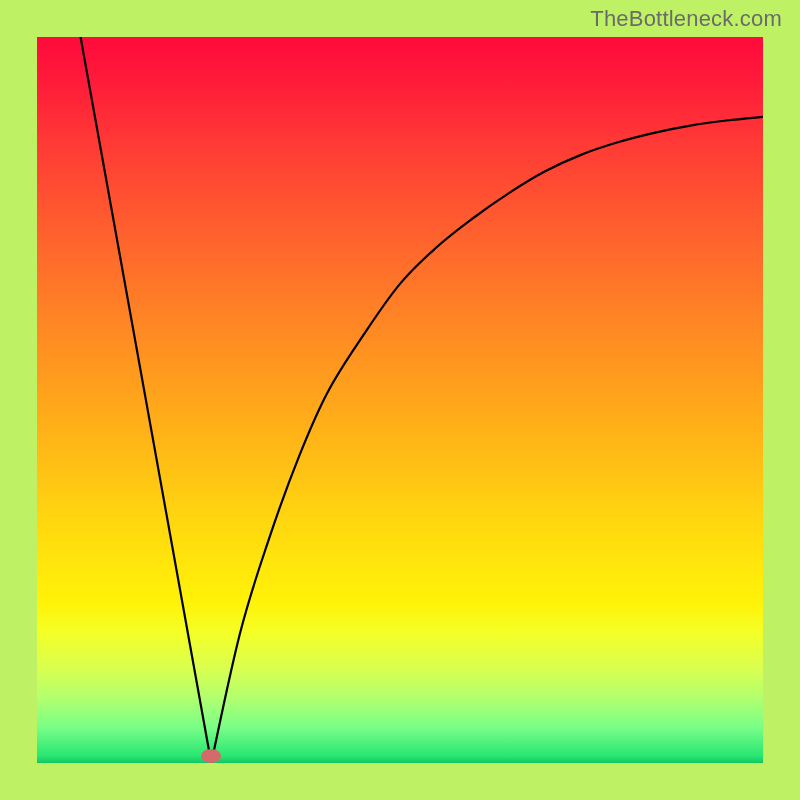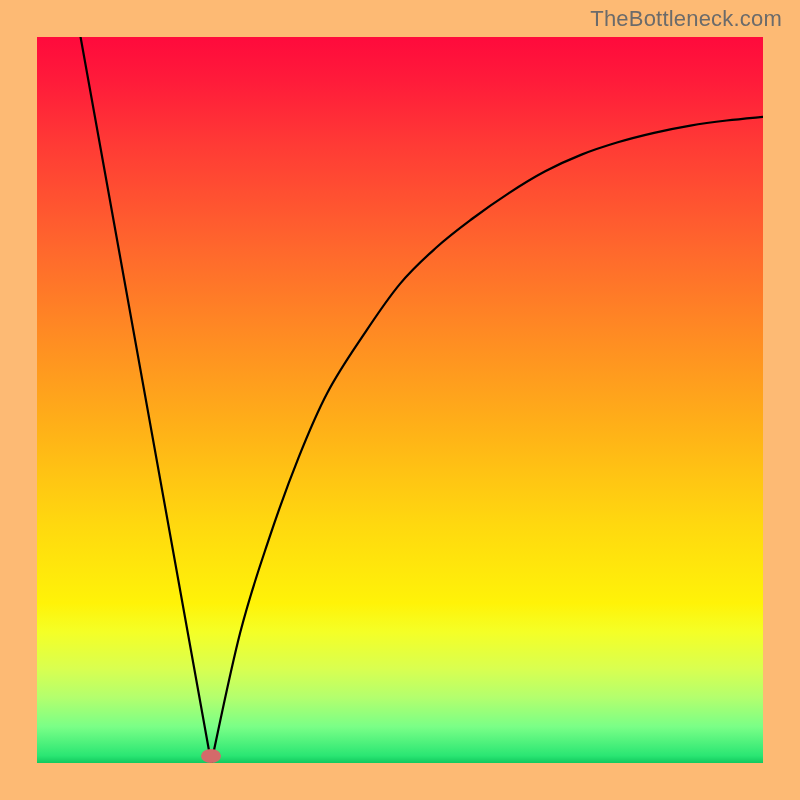--- a/index.html
+++ b/index.html
@@ -8,21 +8,21 @@
     width: 800px;
     height: 800px;
     overflow: hidden;
     background: #000;
     font-family: Arial, Helvetica, sans-serif;
   }
   .frame {
     position: relative;
     width: 800px;
     height: 800px;
-    background: #fdba74;
+    background: #bef264;
     text-align: center;
   }
   .plot-area {
     position: absolute;
     left: 37px;
     top: 37px;
     width: 726px;
     height: 726px;
     
     background: linear-gradient(

